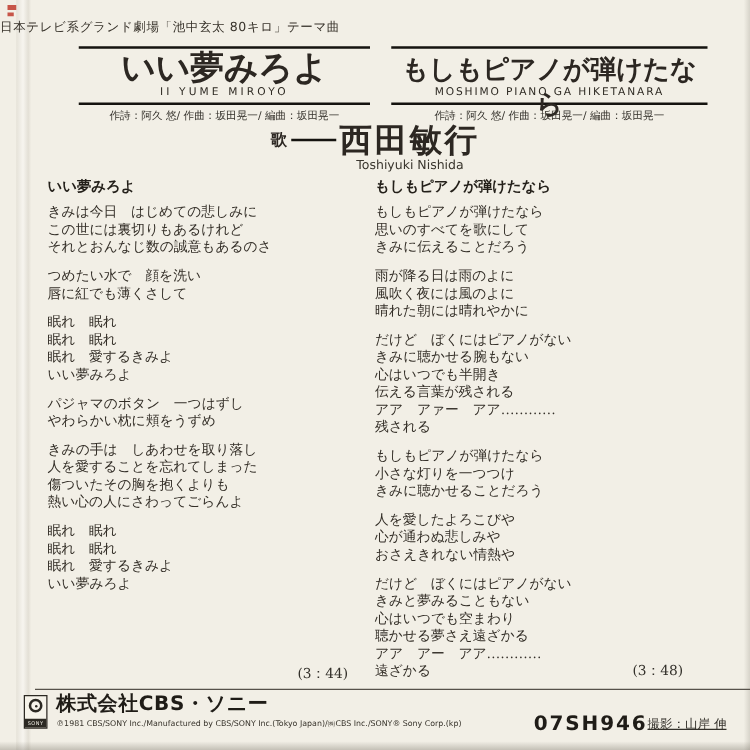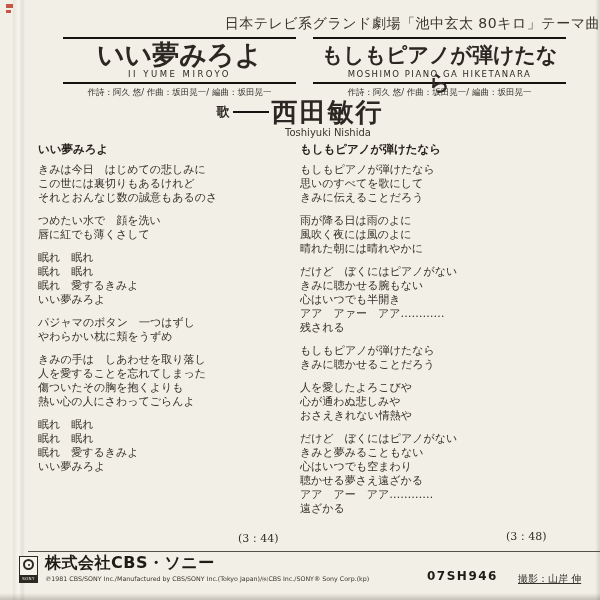--- a/index.html
+++ b/index.html
@@ -14,23 +14,23 @@
   .spine-crease{position:absolute;left:13px;top:0;width:12px;height:100%;
     background:linear-gradient(90deg,rgba(120,112,95,.10),rgba(255,255,255,.35) 45%,rgba(120,112,95,.12) 80%,rgba(0,0,0,0));pointer-events:none;}
   .bottom-shadow{position:absolute;left:0;bottom:0;width:100%;height:7px;
     background:linear-gradient(180deg,rgba(0,0,0,0),rgba(90,85,72,.30));}
   .right-shadow{position:absolute;right:0;top:0;width:5px;height:100%;
     background:linear-gradient(270deg,rgba(90,85,72,.18),rgba(0,0,0,0));}
   .red-mark{position:absolute;left:5px;top:4px;width:9px;height:11px;}
   .red-mark .b1,.red-mark .b2{position:absolute;left:1px;width:7px;height:4px;background:var(--red,#c03a2b);opacity:.85;}
   .red-mark .b2{top:6px;height:3px;width:5px;}
 
-  .top-caption{position:absolute;top:15px;left:0;width:100%;text-align:right;
-    font-family:"DejaVu Sans","Liberation Sans",sans-serif;
-    font-size:14px;letter-spacing:.5px;color:#38332b;}
+  .top-caption{position:absolute;top:15px;left:0;width:100%;text-align:left;
+    font-family:"DejaVu Sans","Liberation Sans",sans-serif;
+    font-size:10px;letter-spacing:.5px;color:#38332b;}
 
   .title-block{position:absolute;top:37px;border-top:2px solid var(--rule,#15130f);
     border-bottom:2px solid var(--rule,#15130f);text-align:center;padding:2px 0 3px;}
   .title-block.left{left:63px;width:233px;}
   .title-block.right{left:313px;width:253px;}
   .song-title{font-weight:bold;line-height:28px;height:28px;letter-spacing:0;}
   .title-block.left .song-title{font-size:27px;}
   .title-block.right .song-title{font-size:21px;}
   .song-romaji{font-family:"DejaVu Sans","Liberation Sans",sans-serif;
     font-size:8.5px;letter-spacing:2.5px;color:#2f2b24;height:10px;line-height:10px;}
@@ -46,21 +46,21 @@
   .singer-label{font-size:13px;font-weight:bold;}
   .singer-dash{width:36px;height:2px;background:var(--rule,#15130f);margin:0 3px;}
   .singer-name{font-size:26px;font-weight:bold;letter-spacing:2px;}
   .singer-romaji{position:absolute;top:127px;left:238px;width:180px;text-align:center;
     font-family:"DejaVu Sans","Liberation Sans",sans-serif;font-size:10px;color:#3a362e;}
 
   .lyrics-col{position:absolute;top:142px;font-size:11px;line-height:14px;color:#342f28;}
   .lyrics-col.left{left:38px;width:252px;}
   .lyrics-col.right{left:300px;width:262px;}
   .lyrics-heading{font-weight:bold;font-size:11.5px;margin-bottom:7px;color:#231f19;}
-  .stanza{margin-bottom:9px;}
+  .stanza{margin-bottom:9px;font-family:Liberation Serif, serif;}
   .lyric-line{white-space:pre;}
 
   .duration{position:absolute;font-size:11px;color:#33302a;}
   .duration.left{left:238px;top:531px;}
   .duration.right{left:506px;top:529px;}
 
   .footer-rule{position:absolute;top:551px;left:28px;right:0;height:1px;background:#56514a;}
   .logo-box{position:absolute;left:19px;top:556px;width:19px;height:27px;
     border:1px solid #2c2923;background:#f6f3ea;box-sizing:border-box;}
   .logo-record{width:11px;height:11px;border:2px solid #2c2923;border-radius:50%;
@@ -71,21 +71,21 @@
     color:#f2efe6;font-family:"DejaVu Sans","Liberation Sans",sans-serif;
     font-size:4px;line-height:7px;text-align:center;letter-spacing:.4px;}
   .company-name{position:absolute;left:45px;top:553px;
     font-family:"DejaVu Sans","Liberation Sans",sans-serif;
     font-size:16px;font-weight:600;letter-spacing:.5px;color:#1f1c17;}
   .fine-print{position:absolute;left:45px;top:575px;width:330px;
     font-family:"DejaVu Sans","Liberation Sans",sans-serif;
     font-size:6.3px;color:#38342c;white-space:nowrap;}
   .catalog-number{position:absolute;left:427px;top:569px;
     font-family:"DejaVu Sans","Liberation Sans",sans-serif;
-    font-size:12px;font-weight:bold;letter-spacing:1.5px;color:#1f1c17;}
+    font-size:16px;font-weight:bold;letter-spacing:1.5px;color:#1f1c17;}
   .photo-credit{position:absolute;left:518px;top:572px;
     font-family:"DejaVu Sans","Liberation Sans",sans-serif;
     font-size:10px;color:#33302a;text-decoration:underline;}
 </style>
 </head>
 <body>
 
 <div class="sleeve">
   <div class="spine-crease"></div>
 
@@ -161,25 +161,27 @@
         </div>
         <div class="stanza">
           <div class="lyric-line">雨が降る日は雨のよに</div>
           <div class="lyric-line">風吹く夜には風のよに</div>
           <div class="lyric-line">晴れた朝には晴れやかに</div>
         </div>
         <div class="stanza">
           <div class="lyric-line">だけど　ぼくにはピアノがない</div>
           <div class="lyric-line">きみに聴かせる腕もない</div>
           <div class="lyric-line">心はいつでも半開き</div>
+          <div class="lyric-line">伝える言葉が残される</div>
           <div class="lyric-line">アア　アァー　アア…………</div>
           <div class="lyric-line">残される</div>
         </div>
         <div class="stanza">
           <div class="lyric-line">もしもピアノが弾けたなら</div>
+          <div class="lyric-line">小さな灯りを一つつけ</div>
           <div class="lyric-line">きみに聴かせることだろう</div>
         </div>
         <div class="stanza">
           <div class="lyric-line">人を愛したよろこびや</div>
           <div class="lyric-line">心が通わぬ悲しみや</div>
           <div class="lyric-line">おさえきれない情熱や</div>
         </div>
         <div class="stanza">
           <div class="lyric-line">だけど　ぼくにはピアノがない</div>
           <div class="lyric-line">きみと夢みることもない</div>

